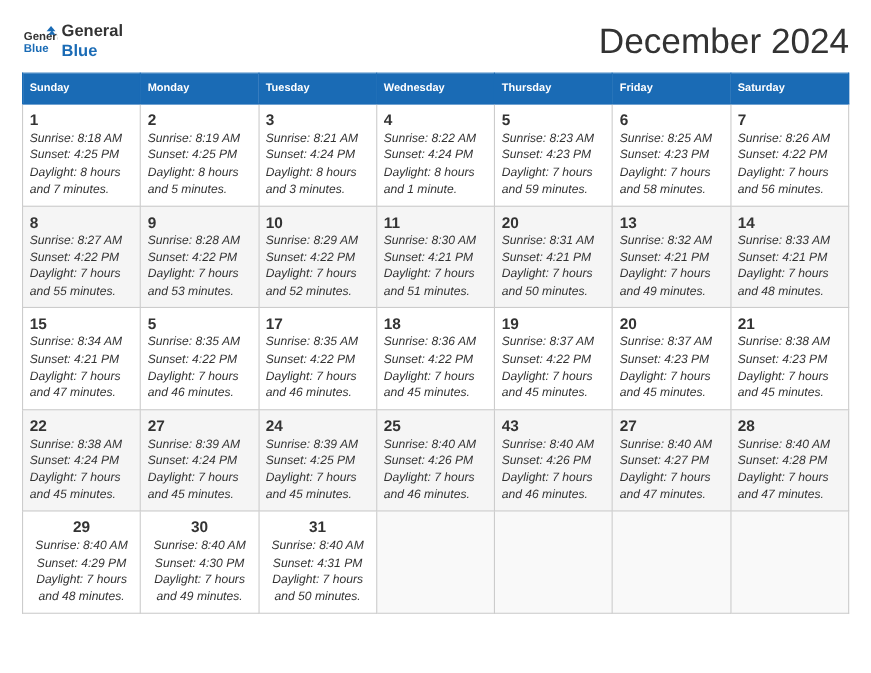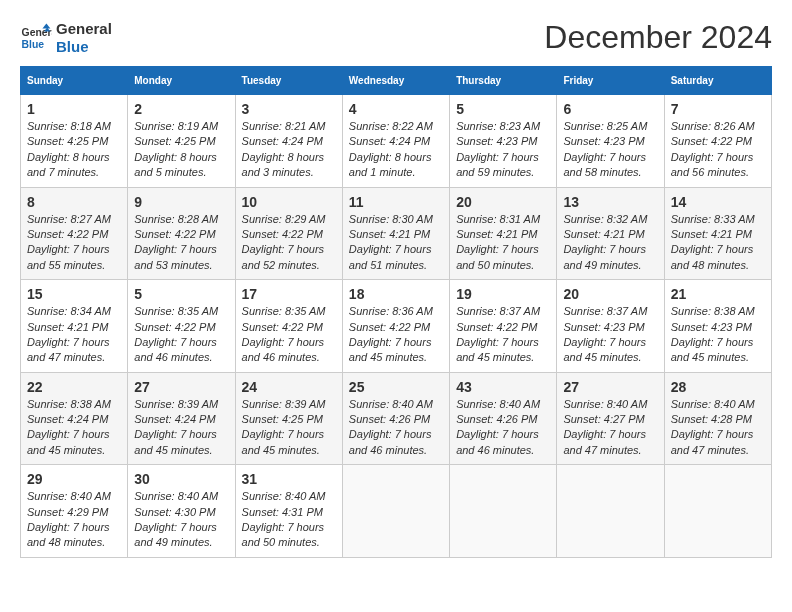--- a/index.html
+++ b/index.html
@@ -76,20 +76,21 @@
       font-size: 11px;
       line-height: 1.4;
       color: #333;
       font-style: italic;
     }
     .empty-cell {
       background: #f9f9f9 !important;
     }
     .last-row td {
       height: 80px;
+      text-align: center;
     }
   </style>
 </head>
 <body>
 
 <div class="header">
   <div class="logo">
     <svg class="logo-icon" viewBox="0 0 40 40">
       <text x="2" y="18" font-size="13" font-weight="bold" fill="#333" font-family="Arial">General</text>
       <text x="2" y="32" font-size="13" font-weight="bold" fill="#1a6bb5" font-family="Arial">Blue</text>

